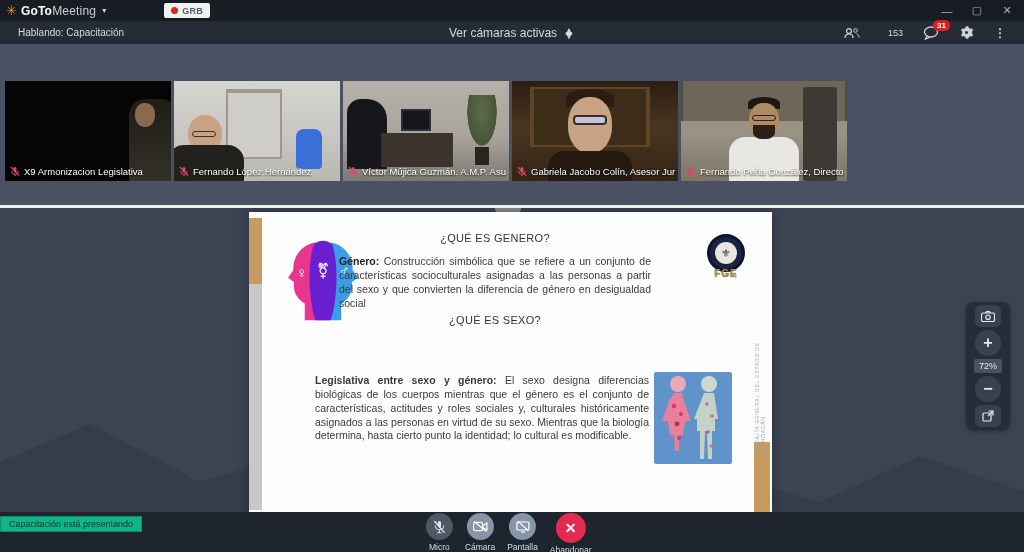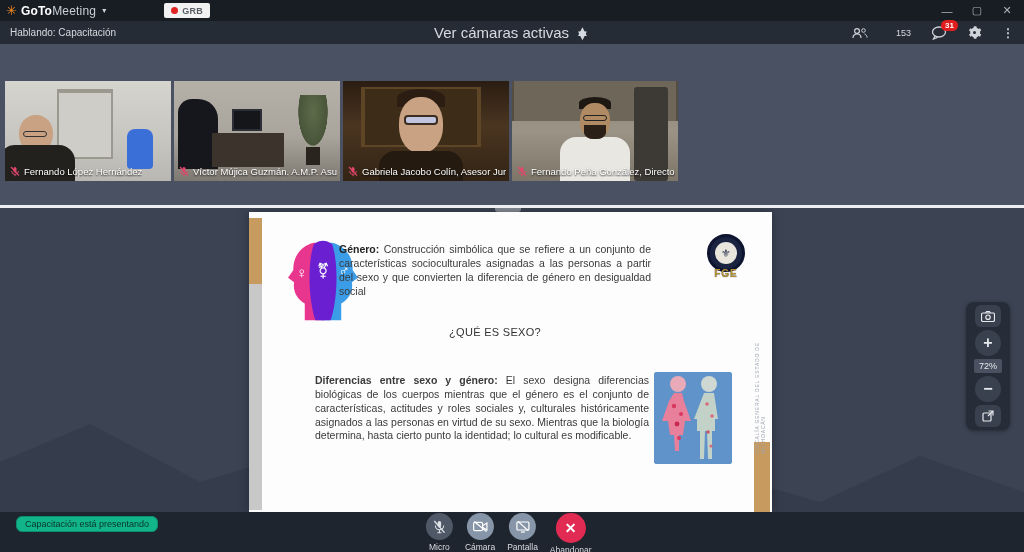--- a/index.html
+++ b/index.html
@@ -18,25 +18,25 @@
   .logo-caret { color:#cfd4da; font-size:8px; margin-left:2px; }
   .grb-pill { margin-left:58px; background:#f2f2f2; border-radius:2px; height:15px;
     display:flex; align-items:center; gap:4px; padding:0 7px; cursor:pointer; }
   .grb-dot { width:7px; height:7px; border-radius:50%; background:#e02424; }
   .grb-label { font-size:9px; color:#5a5f66; font-weight:bold; letter-spacing:.3px; }
   .win-controls { margin-left:auto; display:flex; align-items:center; gap:8px; }
   .win-btn { color:#aeb4bc; font-size:11px; width:22px; text-align:center; cursor:pointer; }
 
   
   .menubar { position:absolute; top:21px; left:0; width:100%; height:23px; background:#262c35;
-    display:flex; align-items:center; padding:0 10px; }
+    display:flex; align-items:center; padding:0 18px; }
   .speaking { font-size:10px; color:#d6dae0; }
   .cams-toggle { position:absolute; left:50%; transform:translateX(-50%);
     display:flex; align-items:center; gap:6px; cursor:pointer; }
-  .cams-toggle span { font-size:15px; color:#d6dae0;text-align:right; }
+  .cams-toggle span { font-size:12px; color:#d6dae0;text-align:right; }
   .updown { display:flex; flex-direction:column; line-height:4px; color:#cfd4da; font-size:6px; }
   .menu-right { margin-left:auto; display:flex; align-items:center; gap:20px; }
   .menu-item { display:flex; align-items:center; gap:4px; color:#cfd4da; cursor:pointer; position:relative; }
   .menu-item svg { display:block; }
   .count { font-size:9px; color:#d6dae0;margin-left:24px; }
   .chat-badge { position:absolute; top:-6px; right:-11px; background:#e01e1e; color:#fff;
     font-size:8px; font-weight:bold; border-radius:8px; padding:1px 4px; }
   .kebab { color:#cfd4da; font-size:12px; font-weight:bold; cursor:pointer; }
 
   
@@ -113,21 +113,21 @@
   .slide { position:absolute; left:249px; top:4px; width:523px; height:300px; background:#fdfdfd;
     box-shadow:0 0 10px rgba(0,0,0,.35); }
   .stripe-tan-left { position:absolute; left:0; top:6px; width:13px; height:66px; background:#c79a5f; }
   .stripe-gray-left { position:absolute; left:0; top:72px; width:13px; height:226px; background:#c8c8c8; }
   .stripe-tan-right { position:absolute; right:2px; bottom:0; width:16px; height:70px; background:#c79a5f; }
   .heads-icon { position:absolute; left:36px; top:26px; }
   .slide-col { position:absolute; left:90px; top:20px; width:312px; color:#3a3a3a; }
   .slide-h { text-align:center; font-size:11px; color:#333; letter-spacing:.3px; }
   .slide-p { margin-top:11px; font-size:10.5px; line-height:1.32; text-align:justify; color:#3a3a3a; }
   .slide-p b { color:#222; }
-  .slide-h2 { margin-top:28px;text-align:center; }
+  .slide-h2 { margin-top:4px;text-align:center; }
   .para3 { position:absolute; left:66px; top:162px; width:334px; font-size:10.5px;
     line-height:1.32; text-align:justify; color:#3a3a3a; }
   .fge { position:absolute; right:24px; top:22px; width:44px; text-align:center; }
   .fge-seal { width:38px; height:38px; margin:0 auto; border-radius:50%; background:#1a2340;
     border:3px solid #0e1530; display:flex; align-items:center; justify-content:center; }
   .fge-eagle { width:22px; height:22px; border-radius:50%; background:#e9e6dd;
     display:flex; align-items:center; justify-content:center; font-size:11px; color:#1a2340; }
   .fge-word { font-size:10px; font-weight:bold; color:#b5912f; letter-spacing:1px; margin-top:-4px;
     text-shadow:0 0 1px #1a2340; }
   .figures { position:absolute; left:405px; top:160px; width:78px; height:92px; border-radius:3px;
@@ -140,22 +140,22 @@
     border-radius:8px; display:flex; flex-direction:column; align-items:center; justify-content:space-evenly;
     box-shadow:0 1px 4px rgba(0,0,0,.4); }
   .zp-btn { width:26px; height:26px; border-radius:50%; background:#3a414e; color:#e6e9ee;
     display:flex; align-items:center; justify-content:center; cursor:pointer; }
   .zp-btn.square { border-radius:6px; height:22px; }
   .zp-plusminus { font-size:16px; font-weight:bold; line-height:1; }
   .zp-level { font-size:9px; color:#e6e9ee; background:#4a5160; padding:2px 5px; border-radius:2px; }
 
   
   .bottombar { position:absolute; left:0; top:512px; width:100%; height:40px; background:#1f252e; }
-  .presenting-badge { position:absolute; left:16px; top:4px; background:#12b48a; border:1px solid #0d8f6d;
-    border-radius:6px; padding:2px 8px; font-size:9px; color:#07332a; }
+  .presenting-badge { position:absolute; left:0; top:4px; background:#12b48a; border:1px solid #0d8f6d;
+    border-radius:0; padding:2px 8px; font-size:9px; color:#07332a; }
   .controls { position:absolute; left:50%; top:1px; transform:translateX(-52%);
     display:flex; gap:12px; align-items:flex-start; }
   .ctrl { display:flex; flex-direction:column; align-items:center; gap:2px; cursor:pointer; }
   .ctrl-circle { width:27px; height:27px; border-radius:50%; display:flex; align-items:center; justify-content:center; }
   .ctrl-circle.dark { background:#4e5866; }
   .ctrl-circle.light { background:#8695a7; }
   .ctrl-circle.red { background:#e22b52; width:30px; height:30px; }
   .ctrl-label { font-size:8.5px; color:#d8dce2; }
   .x-glyph { color:#fff; font-size:14px; font-weight:bold; line-height:1; }
 </style>
@@ -213,20 +213,34 @@
             <circle cx="12" cy="12" r="2.4" fill="#262c35"></circle>
           </svg>
       </div>
       <span class="kebab">⋮</span>
     </div>
   </div>
 
   <div class="filmstrip">
 
 
+    <div class="tile">
+      <div class="scene s2">
+        <div class="fig"></div>
+          <div class="fhead"></div>
+      </div>
+      <div class="tile-label">
+        <svg width="10" height="11" viewBox="0 0 10 11">
+            <rect x="3.5" y="1" width="3" height="5.4" rx="1.5" fill="#e0476b"></rect>
+            <path d="M1.6 5a3.4 3.4 0 006.8 0M5 8.4v1.8" stroke="#e0476b" stroke-width="1" fill="none"></path>
+            <line x1="1" y1="1" x2="9" y2="9.6" stroke="#e0476b" stroke-width="1.2"></line>
+          </svg>
+        <span>X9 Armonizacion Legislativa</span>
+      </div>
+    </div>
 
     <div class="tile">
       <div class="scene s3">
         <div class="shelf"></div>
           <div class="chair"></div>
         <div class="head"></div>
           <div class="glasses"></div>
           <div class="body"></div>
       </div>
       <div class="tile-label">
@@ -314,25 +328,26 @@
       <svg class="heads-icon" width="76" height="84" viewBox="0 0 100 110">
         <path d="M38 6 C20 10 10 26 11 42 L4 52 L12 58 C10 70 16 80 26 86 L26 108 L52 108 L52 6 Z" fill="#e8368f"></path>
         <path d="M62 6 C80 10 90 26 89 42 L96 52 L88 58 C90 70 84 80 74 86 L74 108 L48 108 L48 6 Z" fill="#3b9de8"></path>
         <path d="M38 8 C30 30 30 78 40 108 L60 108 C70 78 70 30 62 8 C54 2 46 2 38 8 Z" fill="#6a1fd0"></path>
         <text x="22" y="52" font-size="20" fill="#fff" text-anchor="middle">♀</text>
         <text x="50" y="50" font-size="20" fill="#fff" text-anchor="middle">⚧</text>
         <text x="78" y="50" font-size="20" fill="#fff" text-anchor="middle">♂</text>
       </svg>
 
       <div class="slide-col">
+        <div class="slide-h">¿QUÉ ES GENERO?</div>
         <div class="slide-p"><b>Género:</b><span> Construcción simbólica que se refiere a un conjunto de características socioculturales asignadas a las personas a partir del sexo y que convierten la diferencia de género en desigualdad social</span></div>
         <div class="slide-h slide-h2">¿QUÉ ES SEXO?</div>
       </div>
 
-      <div class="para3"><b>Diferencias entre sexo y género:</b><span> El sexo designa diferencias biológicas de los cuerpos mientras que el género es el conjunto de características, actitudes y roles sociales y, culturales  históricamente asignados a las personas en virtud de su sexo. Mientras que la biología determina, hasta cierto punto la identidad; lo cultural es modificable.</span></div>
+      <div class="para3"><b>Legislativa entre sexo y género:</b><span> El sexo designa diferencias biológicas de los cuerpos mientras que el género es el conjunto de características, actitudes y roles sociales y, culturales  históricamente asignados a las personas en virtud de su sexo. Mientras que la biología determina, hasta cierto punto la identidad; lo cultural es modificable.</span></div>
 
       <div class="fge">
         <div class="fge-seal">
             <div class="fge-eagle">⚜</div>
           </div>
         <div class="fge-word">FGE</div>
       </div>
 
       <svg class="figures" viewBox="0 0 78 92">
         <rect width="78" height="92" fill="#5f93c9"></rect>

